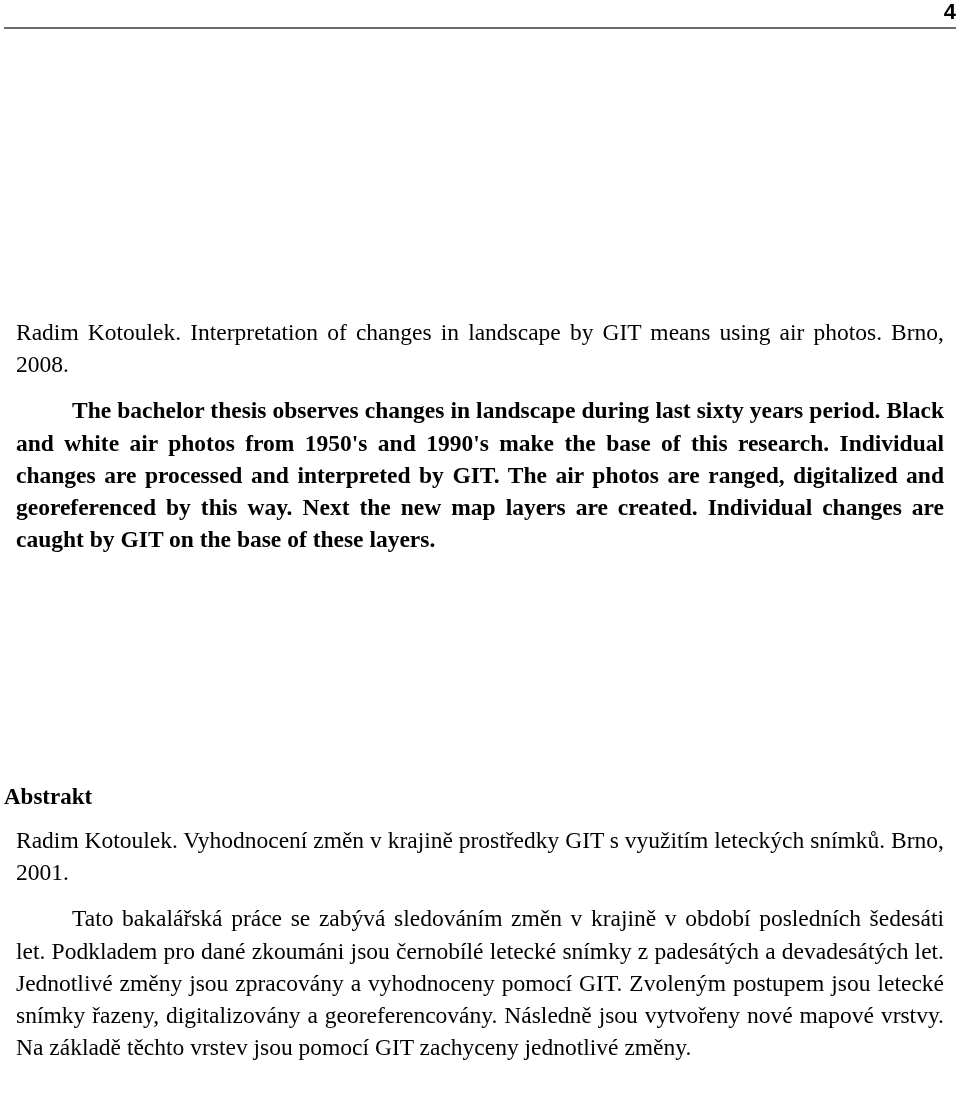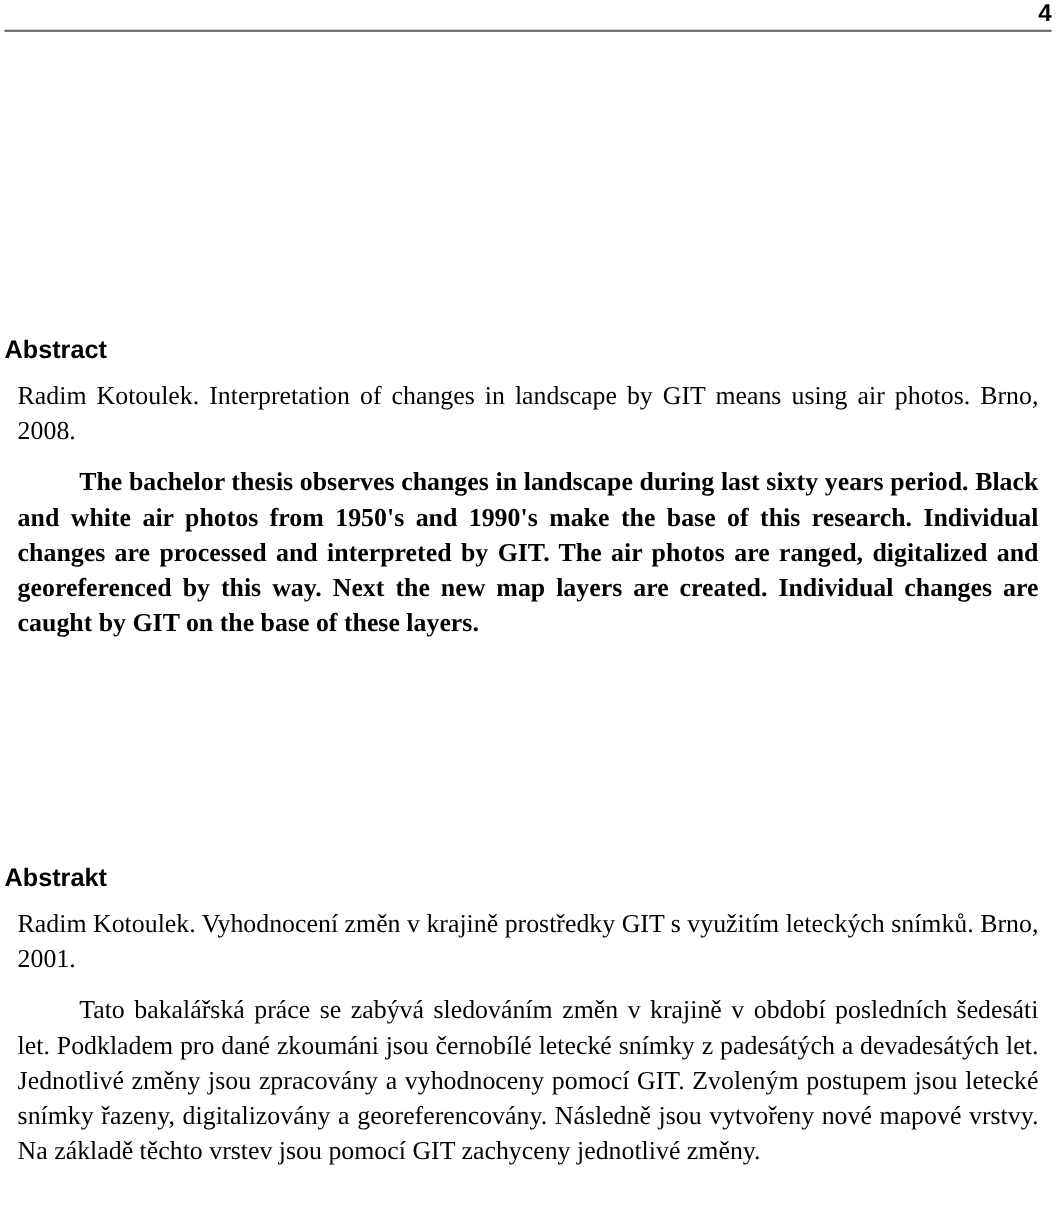--- a/index.html
+++ b/index.html
@@ -95,37 +95,36 @@
   }
   #abstract-section .section-heading { margin-bottom: 14px; }
   #abstract-para-2 { margin-top: 14px; font-weight: bold; }
 
   #abstrakt-section {
     position: absolute;
     left: 0;
     top: 784px;
     width: 952px;
   }
-  #abstrakt-section .section-heading { margin-bottom: 14px; }
+  #abstrakt-section .section-heading { margin-bottom: 14px; font-family: Liberation Serif, serif; }
   #abstrakt-para-2 { margin-top: 14px; }
 </style>
 </head>
 <body>
 
 <div class="page">
 
   <div class="header">
     <div class="page-number">4</div>
     <div class="header-rule"></div>
   </div>
 
   <div class="content">
 
     <div id="abstract-section">
-      <h2 class="section-heading">Abstract</h2>
       <p class="para" id="abstract-para-1">Radim Kotoulek. Interpretation of changes in landscape by GIT means using air photos. Brno, 2008.</p>
       <p class="para indent" id="abstract-para-2">The bachelor thesis observes changes in landscape during last sixty years period. Black and white air photos from 1950's and 1990's make the base of this research. Individual changes are processed and interpreted by GIT. The air photos are ranged, digitalized and georeferenced by this way. Next the new map layers are created. Individual changes are caught by GIT on the base of these layers.</p>
     </div>
 
     <div id="abstrakt-section">
       <h2 class="section-heading">Abstrakt</h2>
       <p class="para" id="abstrakt-para-1">Radim Kotoulek. Vyhodnocení změn v krajině prostředky GIT s využitím leteckých snímků. Brno, 2001.</p>
       <p class="para indent" id="abstrakt-para-2">Tato bakalářská práce se zabývá sledováním změn v krajině v období posledních šedesáti let. Podkladem pro dané zkoumáni jsou černobílé letecké snímky z padesátých a devadesátých let. Jednotlivé změny jsou zpracovány a vyhodnoceny pomocí GIT. Zvoleným postupem jsou letecké snímky řazeny, digitalizovány a georeferencovány. Následně jsou vytvořeny nové mapové vrstvy. Na základě těchto vrstev jsou pomocí GIT zachyceny jednotlivé změny.</p>
     </div>
 

